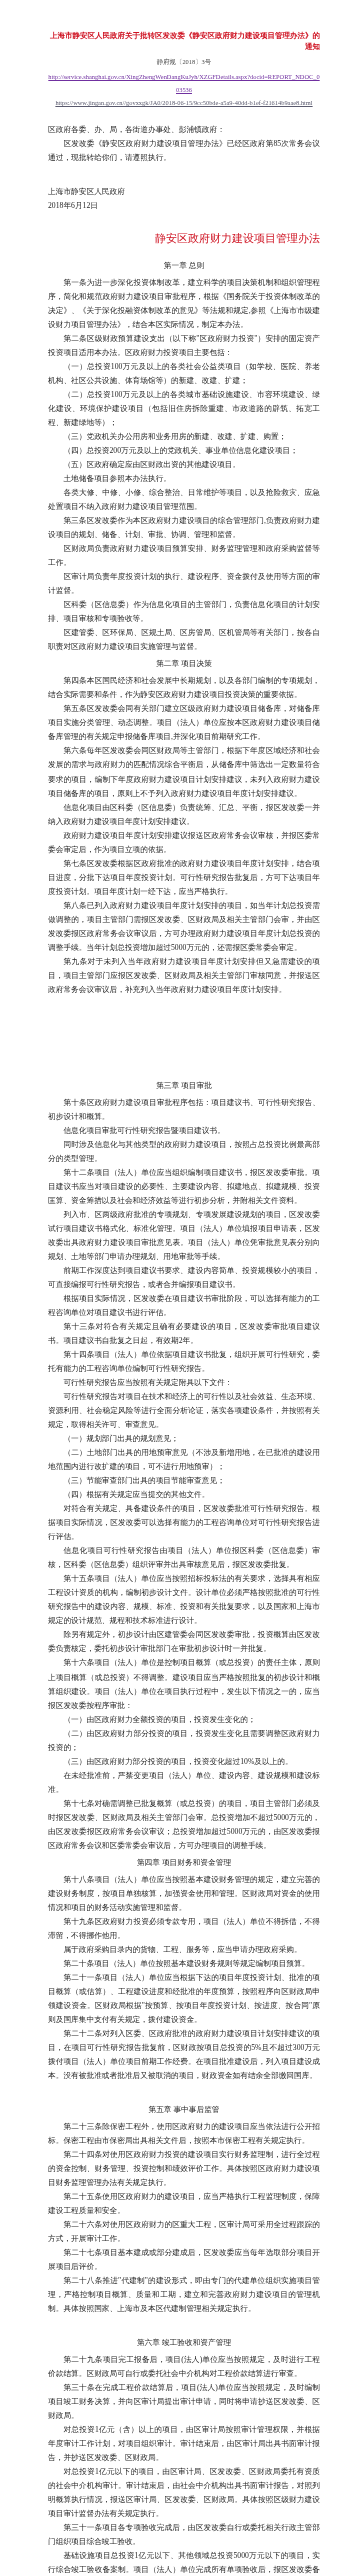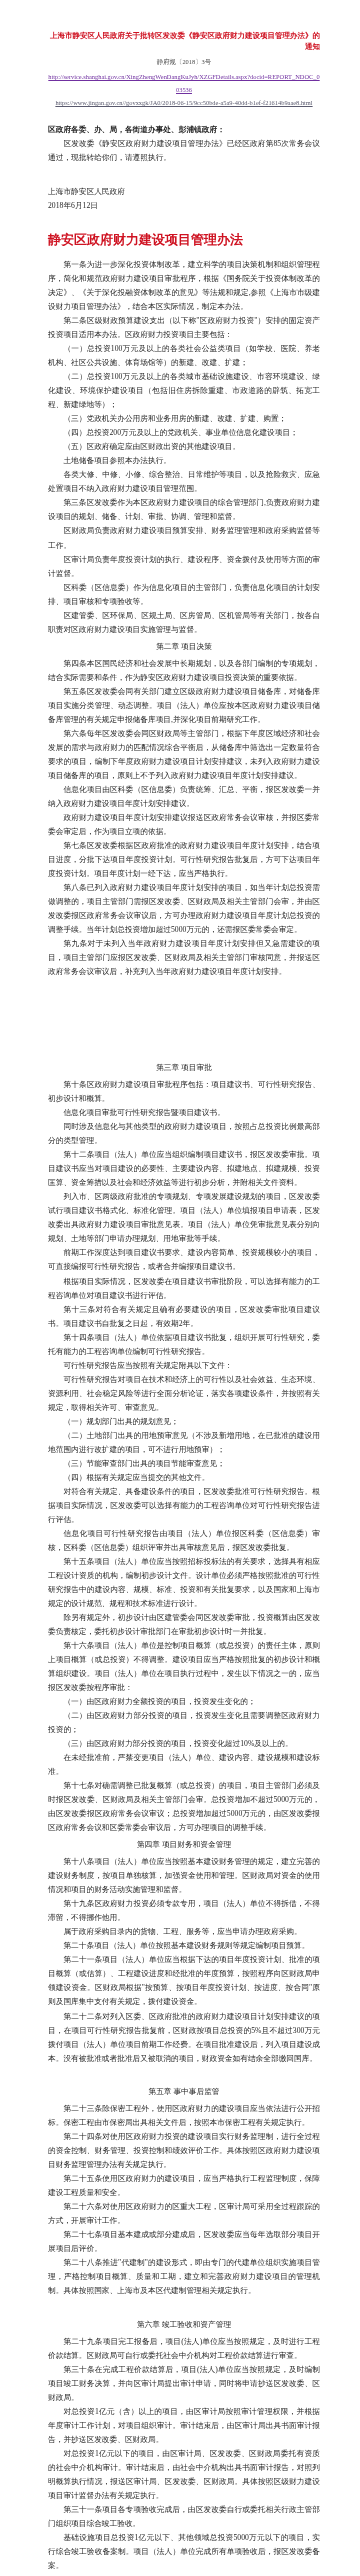--- a/index.html
+++ b/index.html
@@ -9,43 +9,44 @@
     font-family:"Liberation Serif","DejaVu Serif",serif;
     color:#262626; font-size:7.7px; line-height:1.82;
     background:#ffffff;
   }
   .doc-title { text-align:right; color:#cf1322; font-weight:bold; font-size:7.5px; line-height:1.5; }
   .doc-number { text-align:center; color:#4a4a4a; font-size:6.4px; margin:3.1px 0 4.1px; }
   .link-line { text-align:center; font-size:6.4px; line-height:2.0; word-break:break-all; }
   .link { text-decoration:underline; cursor:pointer; }
   .link.purple { color:#7030a0; }
   .link.gray   { color:#5a5a6e; }
-  .salutation { margin:13.4px 0 0; text-indent:0;font-weight:bold; }
+  .salutation { margin:13.4px 0 0; text-indent:0; }
   .para { margin:0; text-indent:2em; text-align:justify; }
   .right { margin:0; }
-  .red-title { text-align:left; color:#cf1322; font-weight:bold; font-size:13px; margin:15.5px 0 6.2px; }
+  .red-title { text-align:right; color:#cf1322; font-weight:normal; font-size:11px; margin:15.5px 0 6.2px; }
   .chapter { text-align:center; margin:3.1px 0; }
   .gap-sm { margin-top:10.3px; }
   .gap-md { margin-top:19.6px; }
   .gap-lg { margin-top:82px; }
 </style>
 </head>
 <body>
 
 <div class="page">
   <div id="doc-flow">
       <div class="doc-title">上海市静安区人民政府关于批转区发改委《静安区政府财力建设项目管理办法》的通知</div>
       <div class="doc-number">静府规〔2018〕3号</div>
       <div class="link-line"><a class="link purple">http://service.shanghai.gov.cn/XingZhengWenDangKuJyh/XZGFDetails.aspx?docid=REPORT_NDOC_003536</a></div>
       <div class="link-line"><a class="link gray">https://www.jingan.gov.cn//govxxgk/JA0/2018-06-15/9cc50bde-a5a9-40dd-b1ef-f21614b9aae8.html</a></div>
       <p class="salutation">区政府各委、办、局，各街道办事处、彭浦镇政府：</p>
       <p class="para">区发改委《静安区政府财力建设项目管理办法》已经区政府第85次常务会议通过，现批转给你们，请遵照执行。</p>
       <p class="right gap-md">上海市静安区人民政府</p>
       <p class="right">2018年6月12日</p>
       <div class="red-title">静安区政府财力建设项目管理办法</div>
+      <div class="chapter gap-sm">第一章 总则</div>
       <p class="para">第一条为进一步深化投资体制改革，建立科学的项目决策机制和组织管理程序，简化和规范政府财力建设项目审批程序，根据《国务院关于投资体制改革的决定》、《关于深化投融资体制改革的意见》等法规和规定,参照《上海市市级建设财力项目管理办法》，结合本区实际情况，制定本办法。</p>
       <p class="para">第二条区级财政预算建设支出（以下称"区政府财力投资"）安排的固定资产投资项目适用本办法。区政府财力投资项目主要包括：</p>
       <p class="para">（一）总投资100万元及以上的各类社会公益类项目（如学校、医院、养老机构、社区公共设施、体育场馆等）的新建、改建、扩建；</p>
       <p class="para">（二）总投资100万元及以上的各类城市基础设施建设、市容环境建设、绿化建设、环境保护建设项目（包括旧住房拆除重建、市政道路的辟筑、拓宽工程、新建绿地等）；</p>
       <p class="para">（三）党政机关办公用房和业务用房的新建、改建、扩建、购置；</p>
       <p class="para">（四）总投资200万元及以上的党政机关、事业单位信息化建设项目；</p>
       <p class="para">（五）区政府确定应由区财政出资的其他建设项目。</p>
       <p class="para">土地储备项目参照本办法执行。</p>
       <p class="para">各类大修、中修、小修、综合整治、日常维护等项目，以及抢险救灾、应急处置项目不纳入政府财力建设项目管理范围。</p>
       <p class="para">第三条区发改委作为本区政府财力建设项目的综合管理部门,负责政府财力建设项目的规划、储备、计划、审批、协调、管理和监督。</p>

